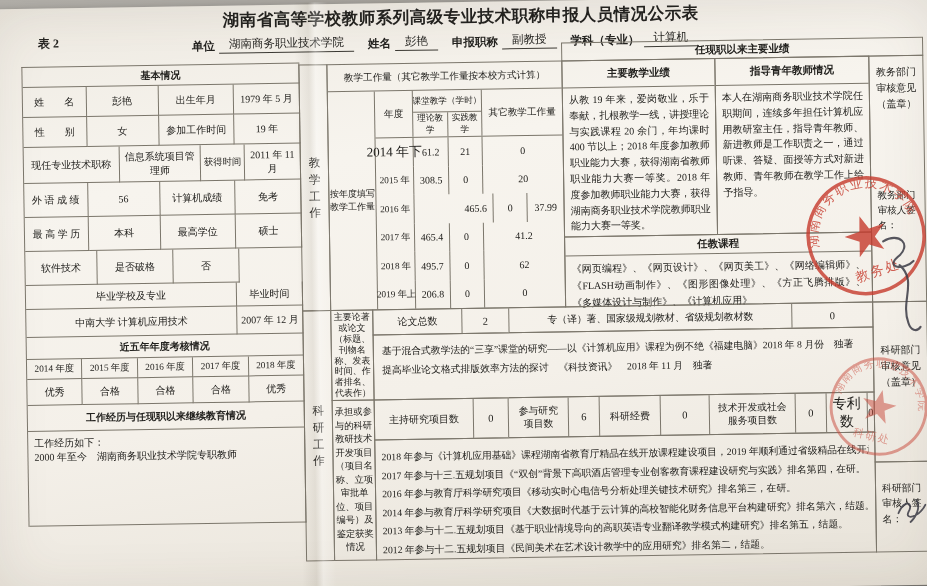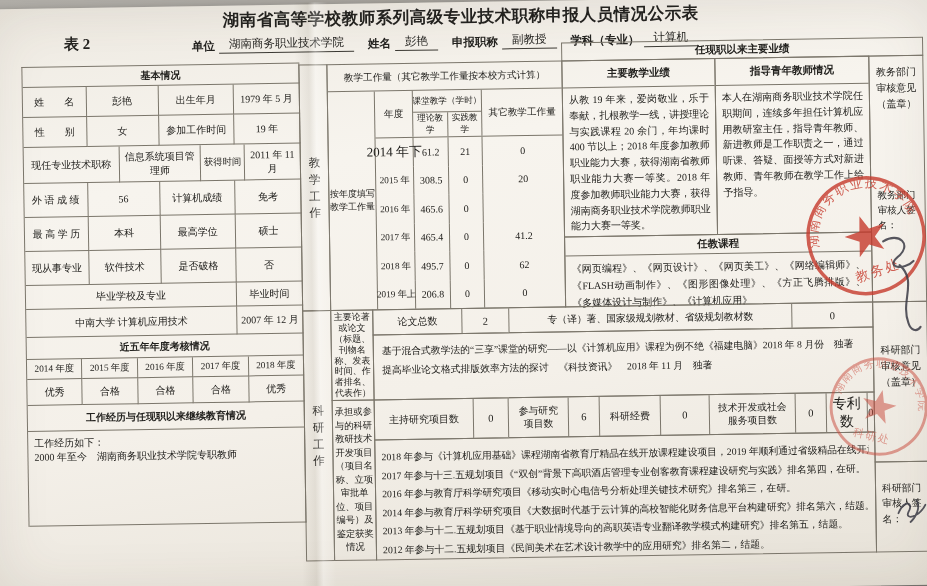--- a/index.html
+++ b/index.html
@@ -9,21 +9,21 @@
             background:linear-gradient(100deg,#b0ada7 0%,#a39f99 55%,#96938d 100%);}
   .paper{position:absolute;left:-10px;top:2px;width:950px;height:590px;
          background:linear-gradient(172deg,#efebe3 0%,#f7f4ee 28%,#f4f0e9 62%,#e7e2d8 100%);
          transform:rotate(-0.9deg);transform-origin:50% 50%;
          box-shadow:inset 0 0 60px rgba(70,60,40,.12), 0 3px 10px rgba(0,0,0,.35);}
   .inner{position:absolute;left:10px;top:-2px;width:927px;height:586px;}
   .abs{position:absolute;}
   .bx{position:absolute;border:1px solid #7b766b;box-sizing:border-box;}
   .ctr{display:flex;align-items:center;justify-content:center;text-align:center;}
   .title{font-size:16.5px;font-weight:700;letter-spacing:.5px;white-space:nowrap;}
-  .tno{font-size:15px;font-weight:700;margin-left:26px;}
+  .tno{font-size:12px;font-weight:700;}
   .hdrline{display:flex;align-items:flex-end;font-size:11.5px;white-space:nowrap;}
   .hdrline .lab{font-weight:700;margin-left:14px;}
   .hdrline .val{border-bottom:1px solid #3c3a34;padding:0 10px 1px 10px;margin-left:4px;}
   .sec{font-weight:600;}
   .lt{position:absolute;left:25px;top:60px;width:278px;border-top:1px solid #7b766b;border-left:1px solid #7b766b;box-sizing:border-box;font-size:10px;}
   .ltr{display:flex;}
   .ltc{border-right:1px solid #7b766b;border-bottom:1px solid #7b766b;box-sizing:border-box;
        display:flex;align-items:center;justify-content:center;text-align:center;padding:1px 2px;}
   .small{font-size:9.3px;}
   .vtext{line-height:1.45;}
@@ -84,21 +84,20 @@
        <div class="ltc" style="width:76px;height:34px;">计算机成绩</div>
        <div class="ltc" style="width:66px;height:34px;">免考</div>
      </div>
      <div class="ltr">
        <div class="ltc" style="width:64px;height:34px;text-align:right;">最 高 学 历</div>
        <div class="ltc" style="width:72px;height:34px;">本科</div>
        <div class="ltc" style="width:76px;height:34px;">最高学位</div>
        <div class="ltc" style="width:66px;height:34px;">硕士</div>
      </div>
      <div class="ltr">
-       <div class="ltc" style="width:64px;height:34px;">现从事专业</div>
        <div class="ltc" style="width:72px;height:34px;">软件技术</div>
        <div class="ltc" style="width:76px;height:34px;">是否破格</div>
        <div class="ltc" style="width:66px;height:34px;">否</div>
      </div>
      <div class="ltr">
        <div class="ltc" style="width:212px;height:24px;">毕业学校及专业</div>
        <div class="ltc" style="width:66px;height:24px;">毕业时间</div>
      </div>
      <div class="ltr">
        <div class="ltc" style="width:212px;height:28px;">中南大学 计算机应用技术</div>
@@ -161,22 +160,23 @@
            <div class="ctr num" style="flex:1;">0</div>
          </div>
          <div style="display:flex;height:29px;">
            <div class="ctr num" style="width:37px;border-right:1px solid #7b766b;font-size:9.2px;white-space:nowrap;">2015 年</div>
            <div class="ctr num" style="width:34px;border-right:1px solid #7b766b;">308.5</div>
            <div class="ctr num" style="width:33px;border-right:1px solid #7b766b;">0</div>
            <div class="ctr num" style="flex:1;">20</div>
          </div>
          <div style="display:flex;height:29px;">
            <div class="ctr num" style="width:37px;border-right:1px solid #7b766b;font-size:9.2px;white-space:nowrap;">2016 年</div>
-           <div class="ctr num" style="width:34px;border-right:1px solid #7b766b;">465.6</div>
-           <div class="ctr num" style="width:33px;border-right:1px solid #7b766b;">0</div>
+           <div class="ctr num" style="width:34px;border-right:1px solid #7b766b;margin-left:44px;">465.6</div>
+           <div class="ctr num" style="width:33px;border-right:1px solid #7b766b;">0</div>
+           <div class="ctr num" style="flex:1;">37.99</div>
          </div>
          <div style="display:flex;height:29px;">
            <div class="ctr num" style="width:37px;border-right:1px solid #7b766b;font-size:9.2px;white-space:nowrap;">2017 年</div>
            <div class="ctr num" style="width:34px;border-right:1px solid #7b766b;">465.4</div>
            <div class="ctr num" style="width:33px;border-right:1px solid #7b766b;">0</div>
            <div class="ctr num" style="flex:1;">41.2</div>
          </div>
          <div style="display:flex;height:29px;">
            <div class="ctr num" style="width:37px;border-right:1px solid #7b766b;font-size:9.2px;white-space:nowrap;">2018 年</div>
            <div class="ctr num" style="width:34px;border-right:1px solid #7b766b;">495.7</div>

